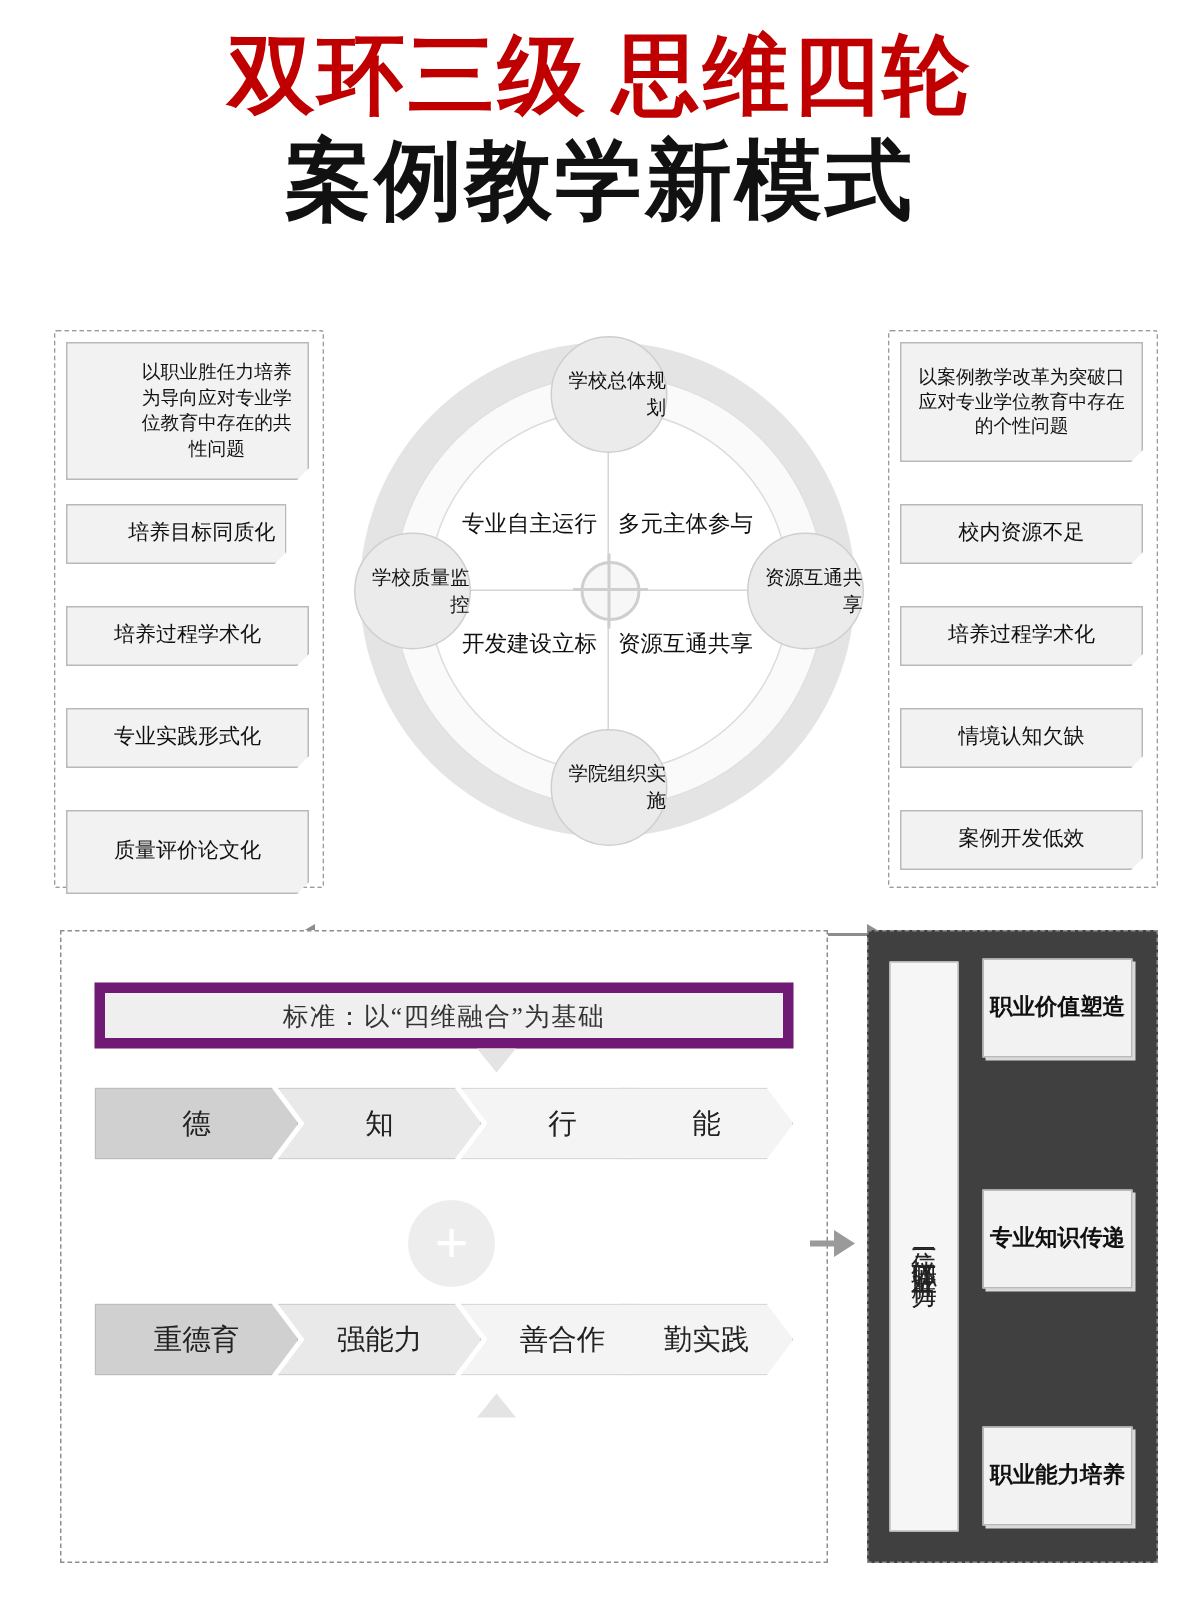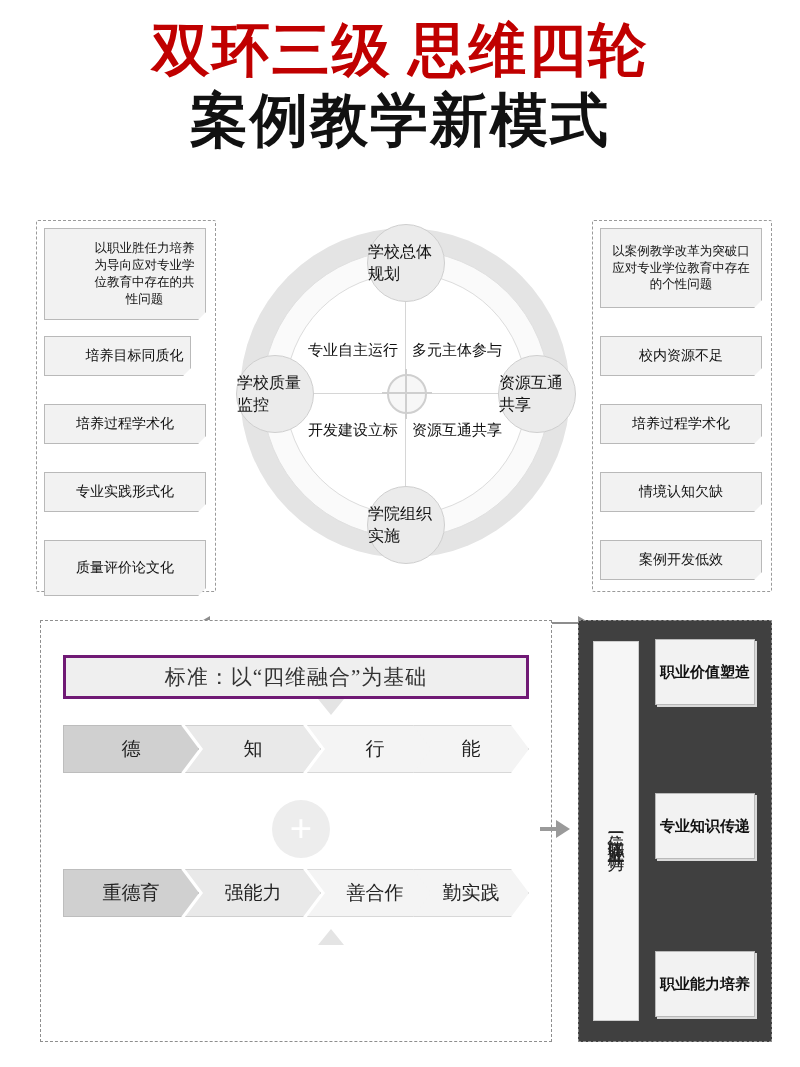--- a/index.html
+++ b/index.html
@@ -58,22 +58,22 @@
   .cross-h{position:absolute;left:71px;top:181px;width:238px;height:1px;background:#d6d6d6;}
   .quad{
     position:absolute;width:92px;text-align:center;font-size:15px;color:#111;line-height:1.45;
   }
   .q-tl{left:92px;top:128px;}
   .q-tr{left:196px;top:128px;}
   .q-bl{left:92px;top:208px;}
   .q-br{left:196px;top:208px;}
   .node{
     position:absolute;background:#ebebeb;border:1px solid #cfcfcf;border-radius:50%;
-    display:flex;align-items:center;justify-content:center;text-align:left;
-    font-size:16px;color:#111;line-height:1.35;
+    display:flex;align-items:center;justify-content:center;text-align:right;
+    font-size:13px;color:#111;line-height:1.35;
   }
   .node.top{left:152px;top:12px;width:76px;height:76px;}
   .node.bottom{left:152px;top:274px;width:76px;height:76px;}
   .node.left{left:21px;top:143px;width:76px;height:76px;}
   .node.right{left:283px;top:143px;width:76px;height:76px;}
   .gear{
     position:absolute;left:172px;top:162px;width:36px;height:36px;border-radius:50%;
     border:2px solid #cfcfcf;background:#f7f7f7;
   }
   .gear:before{content:"";position:absolute;left:-7px;top:16px;width:50px;height:2px;background:#cfcfcf;}
@@ -90,23 +90,23 @@
   }
   .arrow-right-line{position:absolute;left:548px;top:410px;width:32px;height:2px;background:#8d8d8d;}
 
   
   .lower{position:absolute;left:0;top:620px;width:800px;height:430px;}
   .lower-main{
     position:absolute;left:40px;top:0;width:510px;height:420px;
     border:1px dashed #8e8e8e;background:#ffffff;
   }
   .bar{
-    position:absolute;background:#efefef;border:3px solid #701a75;
+    position:absolute;background:#efefef;border:7px solid #701a75;
     display:flex;align-items:center;justify-content:center;
-    font-size:21px;color:#333;letter-spacing:1px;box-sizing:border-box;
+    font-size:17px;color:#333;letter-spacing:1px;box-sizing:border-box;
   }
   .bar-std{left:22px;top:34px;width:466px;height:44px;}
   .bar-act{left:22px;top:324px;width:466px;height:44px;}
 
   .chev-row{position:absolute;left:22px;width:466px;height:48px;}
   .chev{
     position:absolute;height:48px;
     display:flex;align-items:center;justify-content:center;
     font-size:19px;color:#222;box-sizing:border-box;
   }

